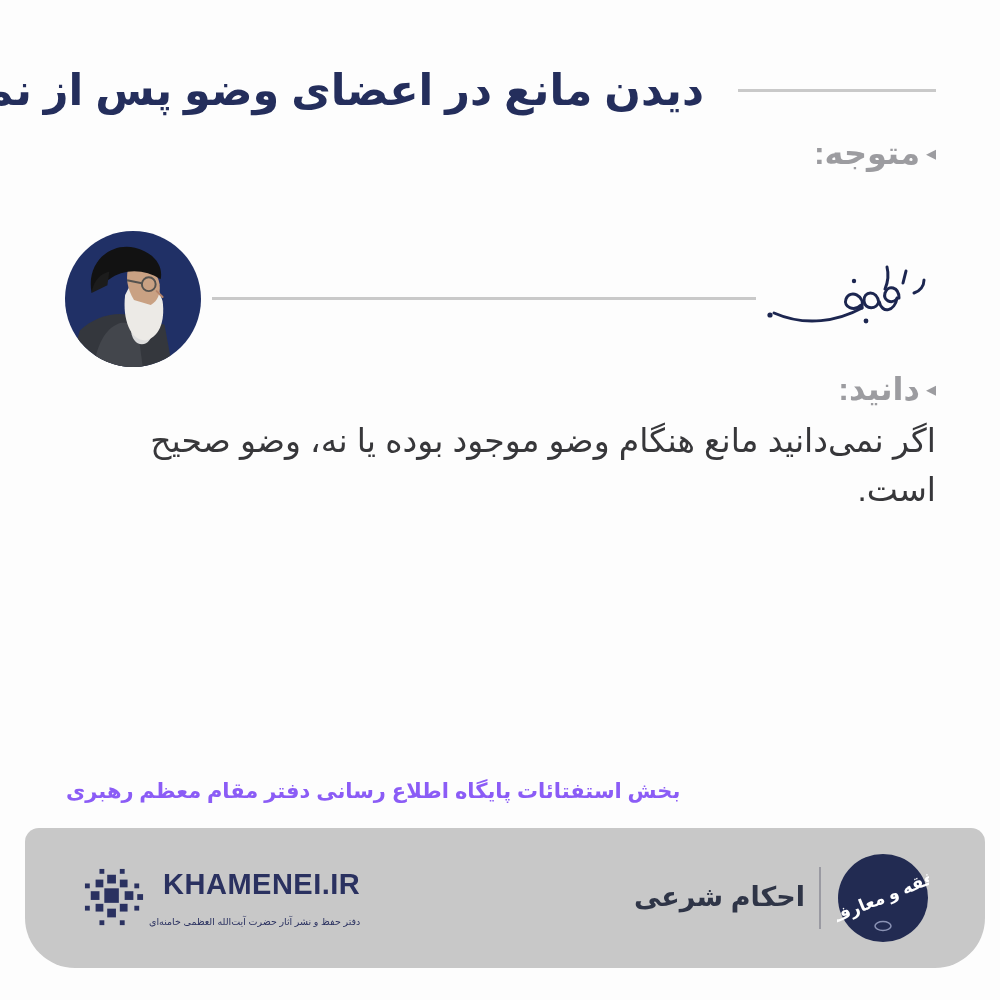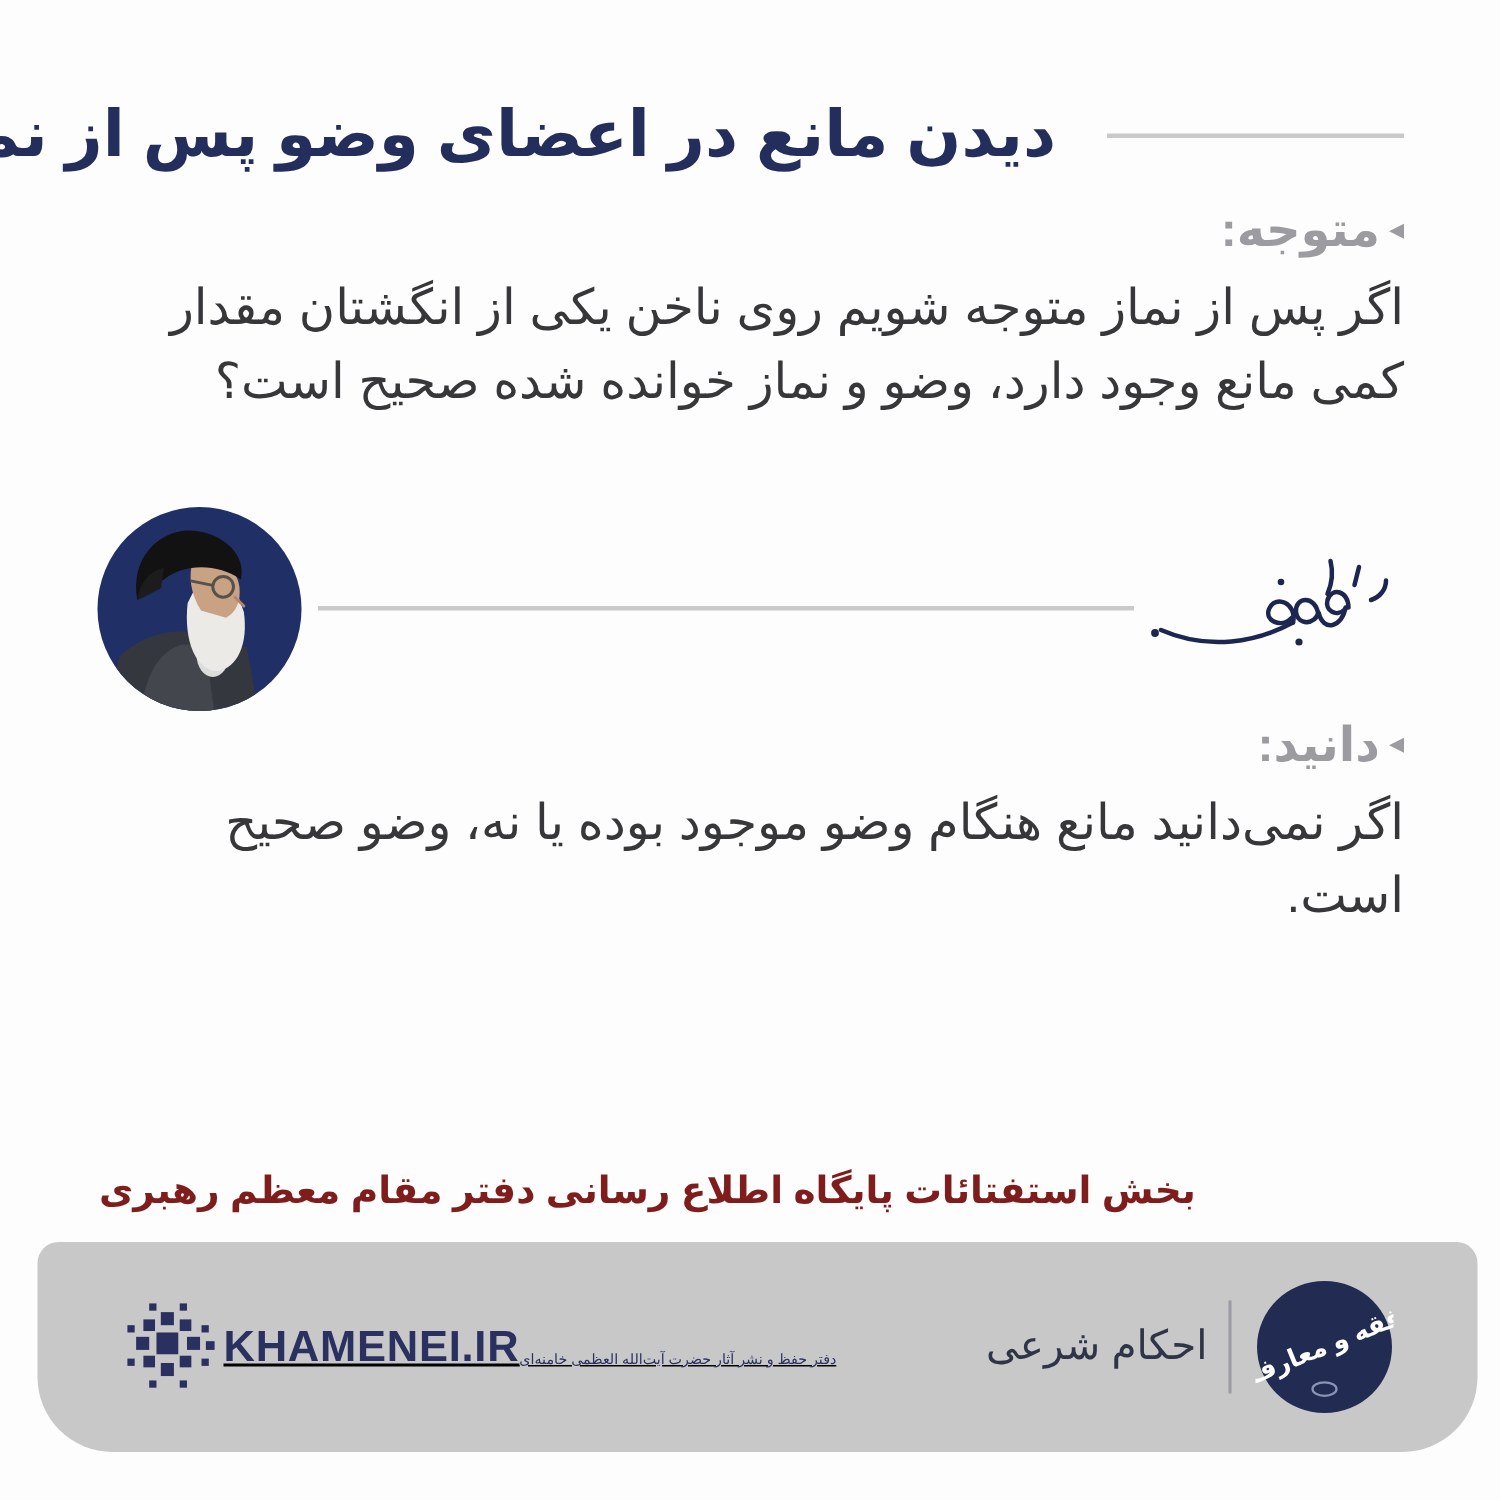--- a/index.html
+++ b/index.html
@@ -66,22 +66,22 @@
   .signature{flex:0 0 auto;width:170px;height:95px;}
   .mid-rule{flex:1 1 auto;height:3px;background:#c9c9c9;margin:0 10px;}
   .avatar{flex:0 0 auto;width:138px;height:138px;}
 
   .answer-section{margin-top:-14px;}
 
   
   .footer-note{
     position:absolute;
     left:66px;top:779px;
-    font-size:25px;
-    color:#7f1d1d;
+    font-size:21px;
+    color:#8b5cf6;
     font-weight:600;
     direction:rtl;
   }
 
   
   .bottom-bar{
     position:absolute;
     left:25px;right:15px;top:828px;
     height:140px;
     background:#c8c8c8;
@@ -96,33 +96,33 @@
     flex:0 0 auto;
     width:2px;height:62px;
     background:#9a9aa2;
     margin:0 16px 0 14px;
   }
   .series-text{
     flex:0 0 auto;
     text-align:left;
     color:#2f3547;
     font-size:27px;
-    font-weight:400;
+    font-weight:700;
     line-height:1.4;
   }
   .bar-spacer{flex:1 1 auto;}
   .brand{
     flex:0 0 auto;
     direction:ltr;
     display:flex;
     align-items:center;
     gap:4px;
   }
   .brand-icon{width:62px;height:62px;}
-  .brand-text{display:flex;flex-direction:row;align-items:flex-start;text-decoration:underline;}
+  .brand-text{display:flex;flex-direction:column;align-items:flex-end;}
   .brand-name{
     font-size:29px;
     font-weight:bold;
     color:#2a3160;
     letter-spacing:.5px;
     line-height:1;
   }
   .brand-sub{
     font-size:9.5px;
     color:#2a3160;
@@ -139,21 +139,20 @@
 
     <div class="header">
       <div class="header-rule"></div>
       <div class="title">دیدن مانع در اعضای وضو پس از نماز</div>
     </div>
 
     <div class="section-label">
       <span class="marker">◂</span>
       <span>متوجه:</span>
     </div>
-    <div class="body-text">اگر پس از نماز متوجه شویم روی ناخن یکی از انگشتان مقدار کمی مانع وجود دارد، وضو و نماز خوانده شده صحیح است؟</div>
 
     <div class="mid-row">
       <svg class="signature" viewBox="0 0 170 95" xmlns="http://www.w3.org/2000/svg">
         <g fill="none" stroke="#1c2650" stroke-width="3" stroke-linecap="round">
           <path d="M8,62 C40,76 72,70 96,57"></path>
           <path d="M96,57 c3,-13 -12,-19 -16,-9 c-3,8 8,13 15,6"></path>
           <path d="M113,52 c-2,-14 -16,-12 -15,-2 c1,9 13,9 15,0 c3,14 16,10 18,-3"></path>
           <path d="M133,47 c0,-11 -11,-14 -14,-5 c-2,7 6,12 12,6"></path>
           <path d="M121,16 c2,8 1,15 -2,22"></path>
           <path d="M140,20 l-3,12"></path>

